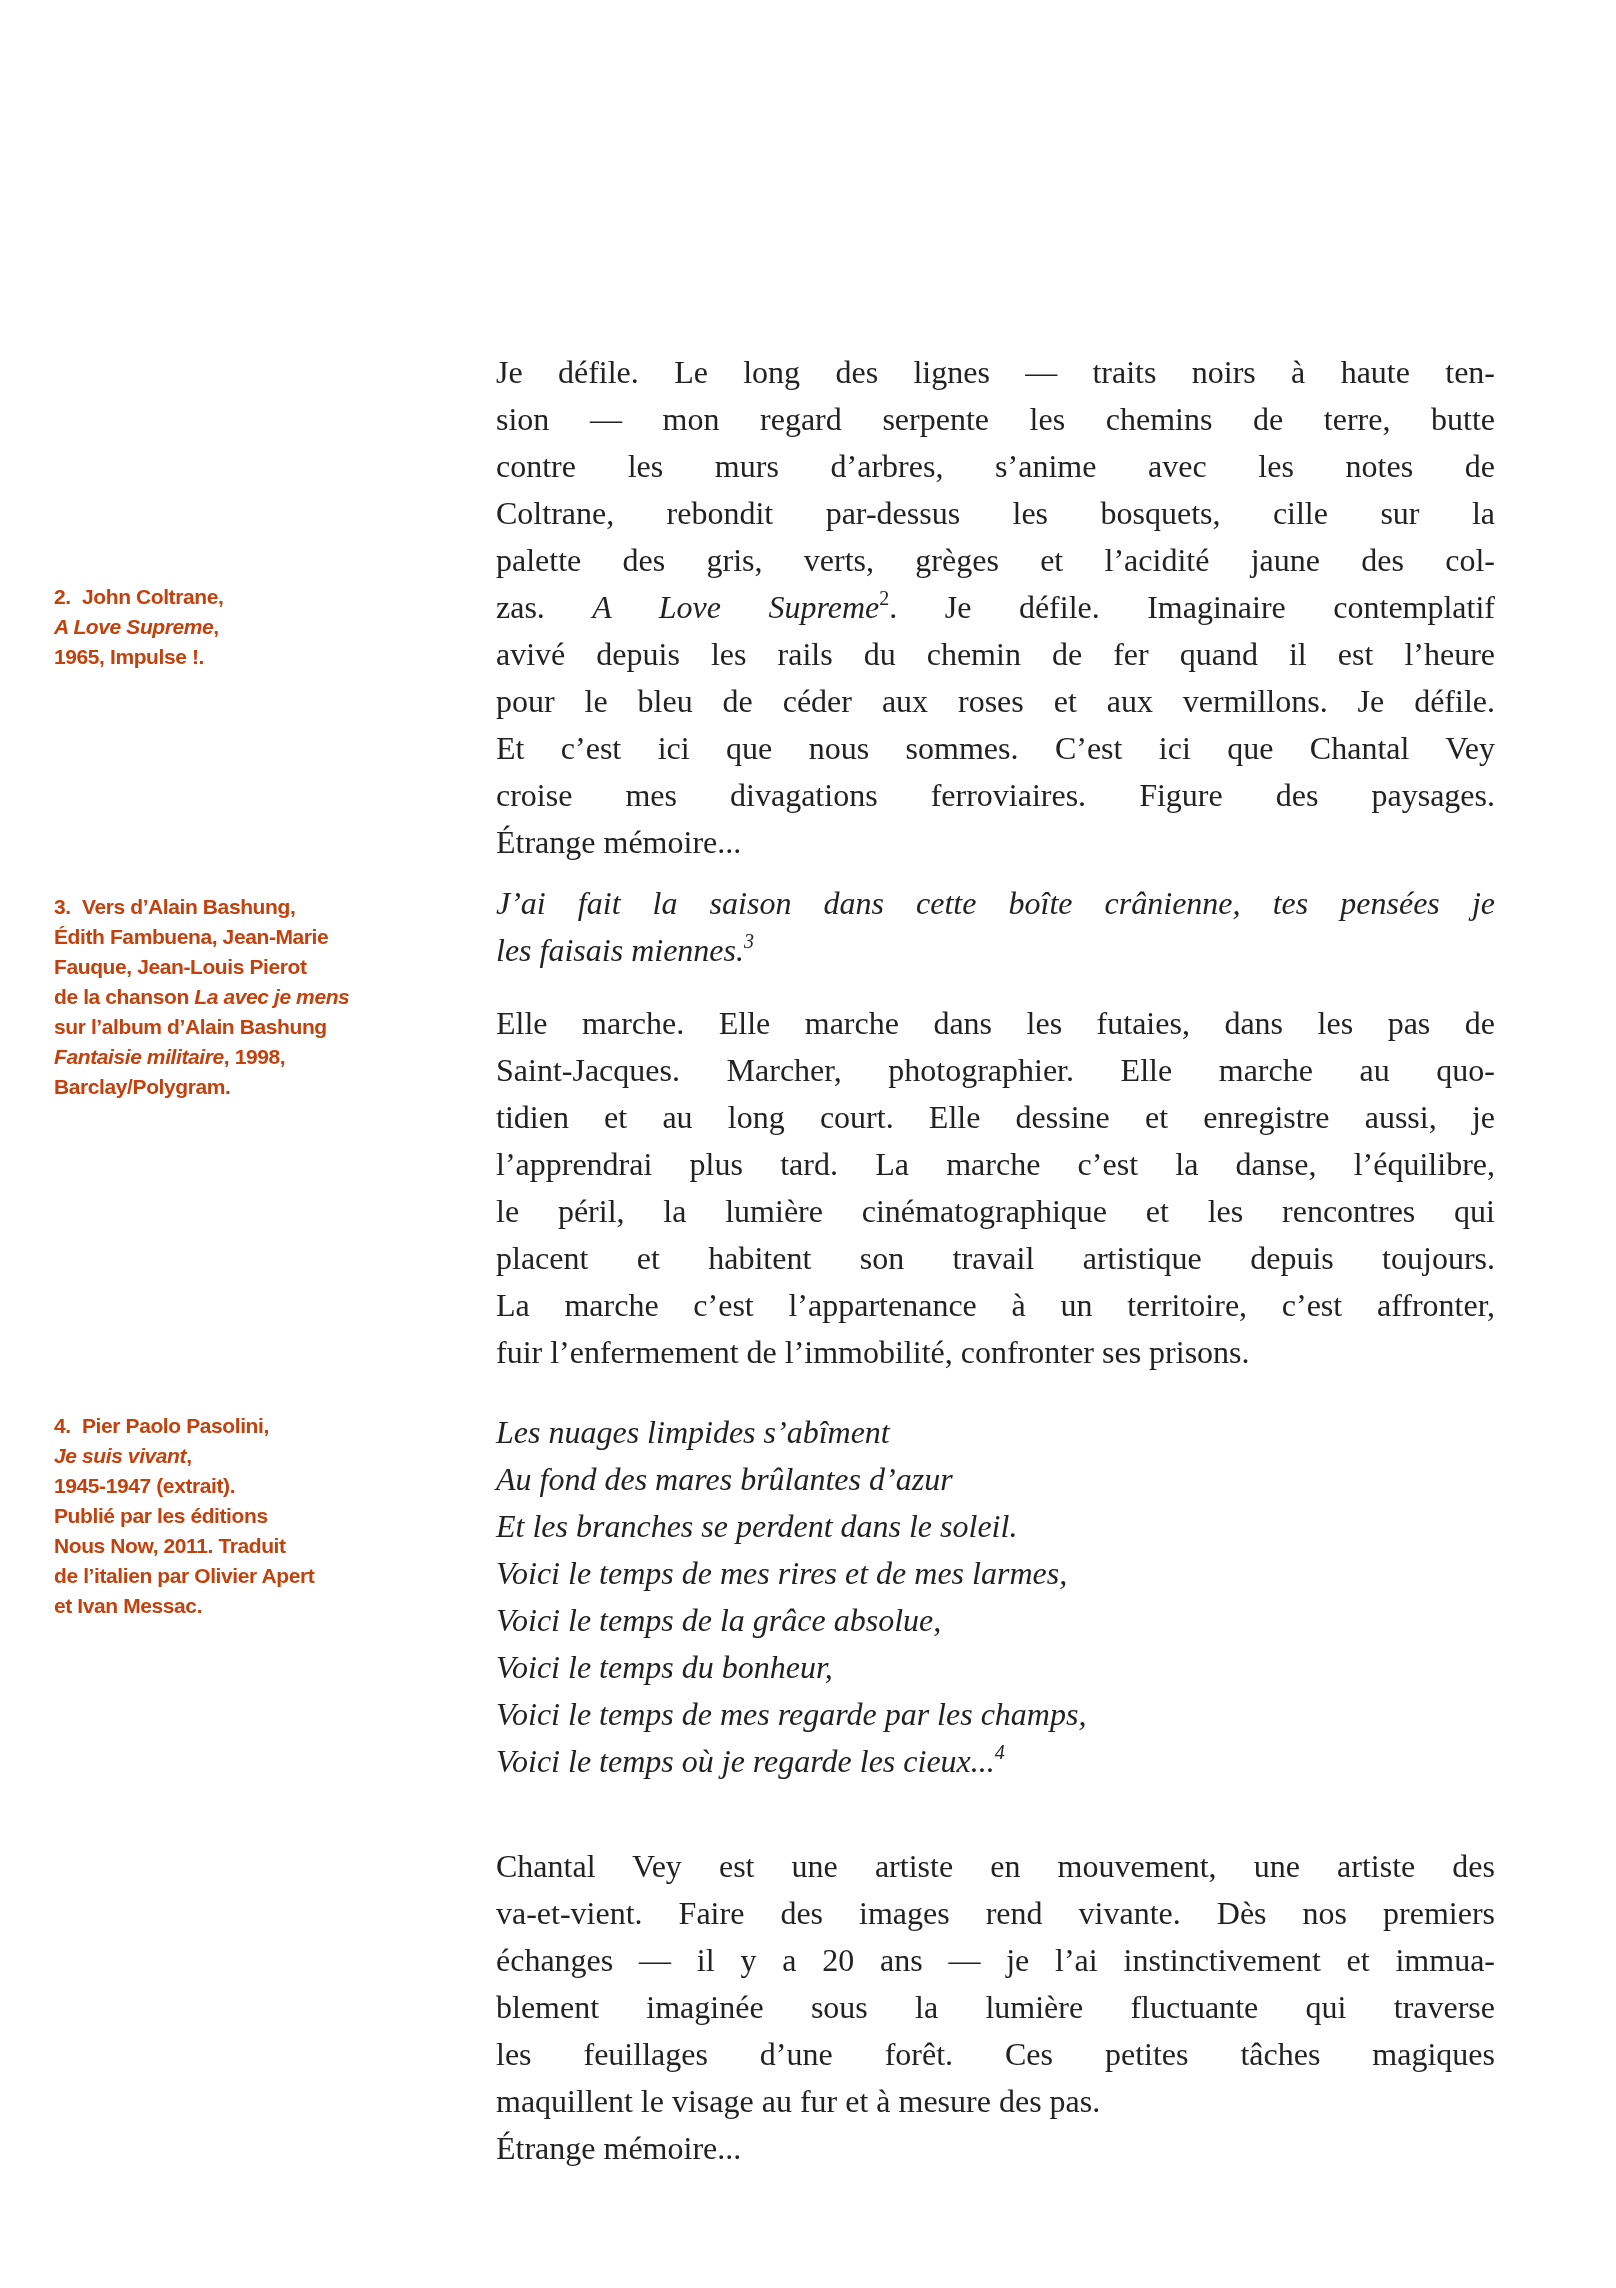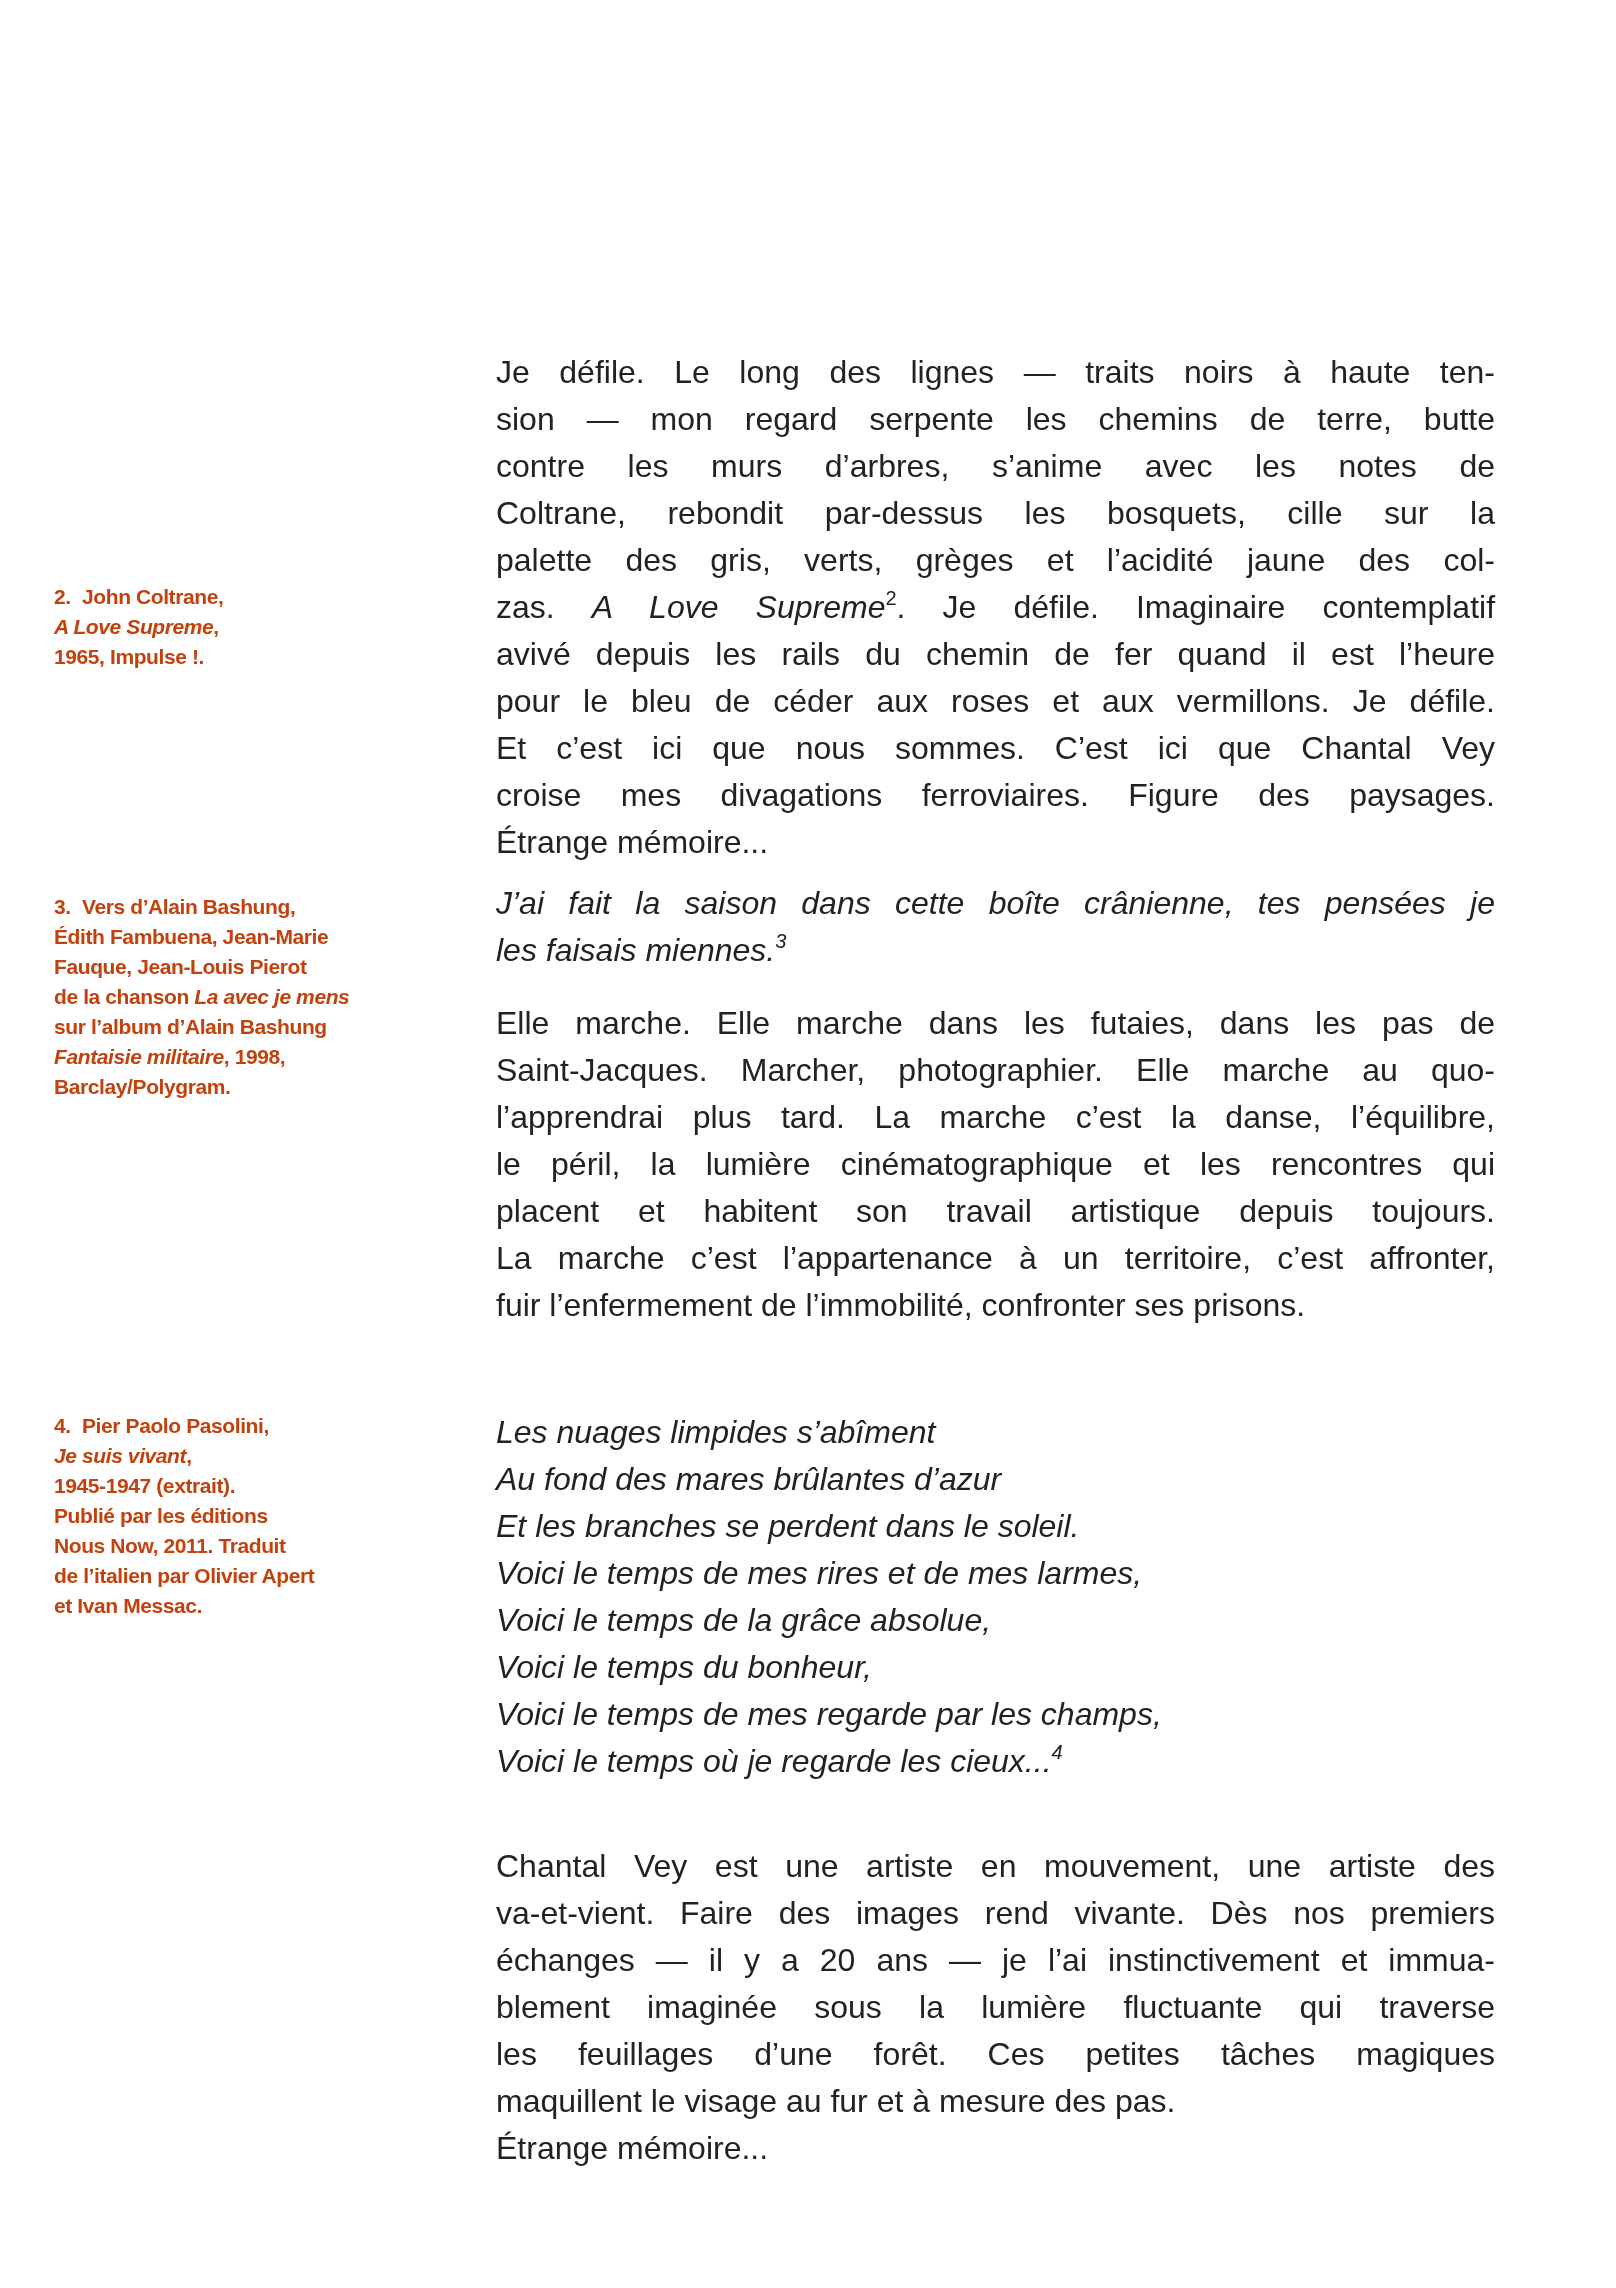--- a/index.html
+++ b/index.html
@@ -9,21 +9,21 @@
   .notes { position: absolute; left: 54px; top: 0; width: 406px; }
   .note { position: absolute; left: 0; width: 406px;
           font-family: "Liberation Sans", sans-serif; font-weight: bold;
           font-size: 21px; line-height: 30px; letter-spacing: -0.4px; color: #c2410c; }
   .note .line { display: block; white-space: nowrap; }
   .note em { font-style: italic; }
   .note .num { display: inline-block; width: 28px; }
 
   .main { position: absolute; left: 496px; top: 0; width: 999px; }
   .block { position: absolute; left: 0; width: 999px;
-           font-family: Liberation Sans, sans-serif; font-size: 32px; line-height: 47px;
+           font-family: Liberation Serif, serif; font-size: 32px; line-height: 47px;
            color: #222222; }
   .block .line { display: block; white-space: nowrap; height: 47px; overflow: visible; }
   .block .line.just { text-align: justify; text-align-last: justify; white-space: normal; }
   .block.italic .line { font-style: italic; }
   .block em { font-style: italic; }
   .block sup { font-size: 20px; vertical-align: 13px; line-height: 0; }
 </style>
 </head>
 <body>
 
@@ -68,20 +68,21 @@
         <span class="line just"><span>croise mes divagations ferroviaires. Figure des paysages.</span></span>
         <span class="line"><span>Étrange mémoire...</span></span>
       </div>
     <div class="block italic" id="block-1" style="top:880px">
         <span class="line just"><span>J’ai fait la saison dans cette boîte crânienne, tes pensées je</span></span>
         <span class="line"><span>les faisais miennes.</span><sup>3</sup></span>
       </div>
     <div class="block" id="block-2" style="top:1000px">
         <span class="line just"><span>Elle marche. Elle marche dans les futaies, dans les pas de</span></span>
         <span class="line just"><span>Saint-Jacques. Marcher, photographier. Elle marche au quo-</span></span>
+        <span class="line just"><span>tidien et au long court. Elle dessine et enregistre aussi, je</span></span>
         <span class="line just"><span>l’apprendrai plus tard. La marche c’est la danse, l’équilibre,</span></span>
         <span class="line just"><span>le péril, la lumière cinématographique et les rencontres qui</span></span>
         <span class="line just"><span>placent et habitent son travail artistique depuis toujours.</span></span>
         <span class="line just"><span>La marche c’est l’appartenance à un territoire, c’est affronter,</span></span>
         <span class="line"><span>fuir l’enfermement de l’immobilité, confronter ses prisons.</span></span>
       </div>
     <div class="block italic" id="block-3" style="top:1409px">
         <span class="line"><span>Les nuages limpides s’abîment</span></span>
         <span class="line"><span>Au fond des mares brûlantes d’azur</span></span>
         <span class="line"><span>Et les branches se perdent dans le soleil.</span></span>

